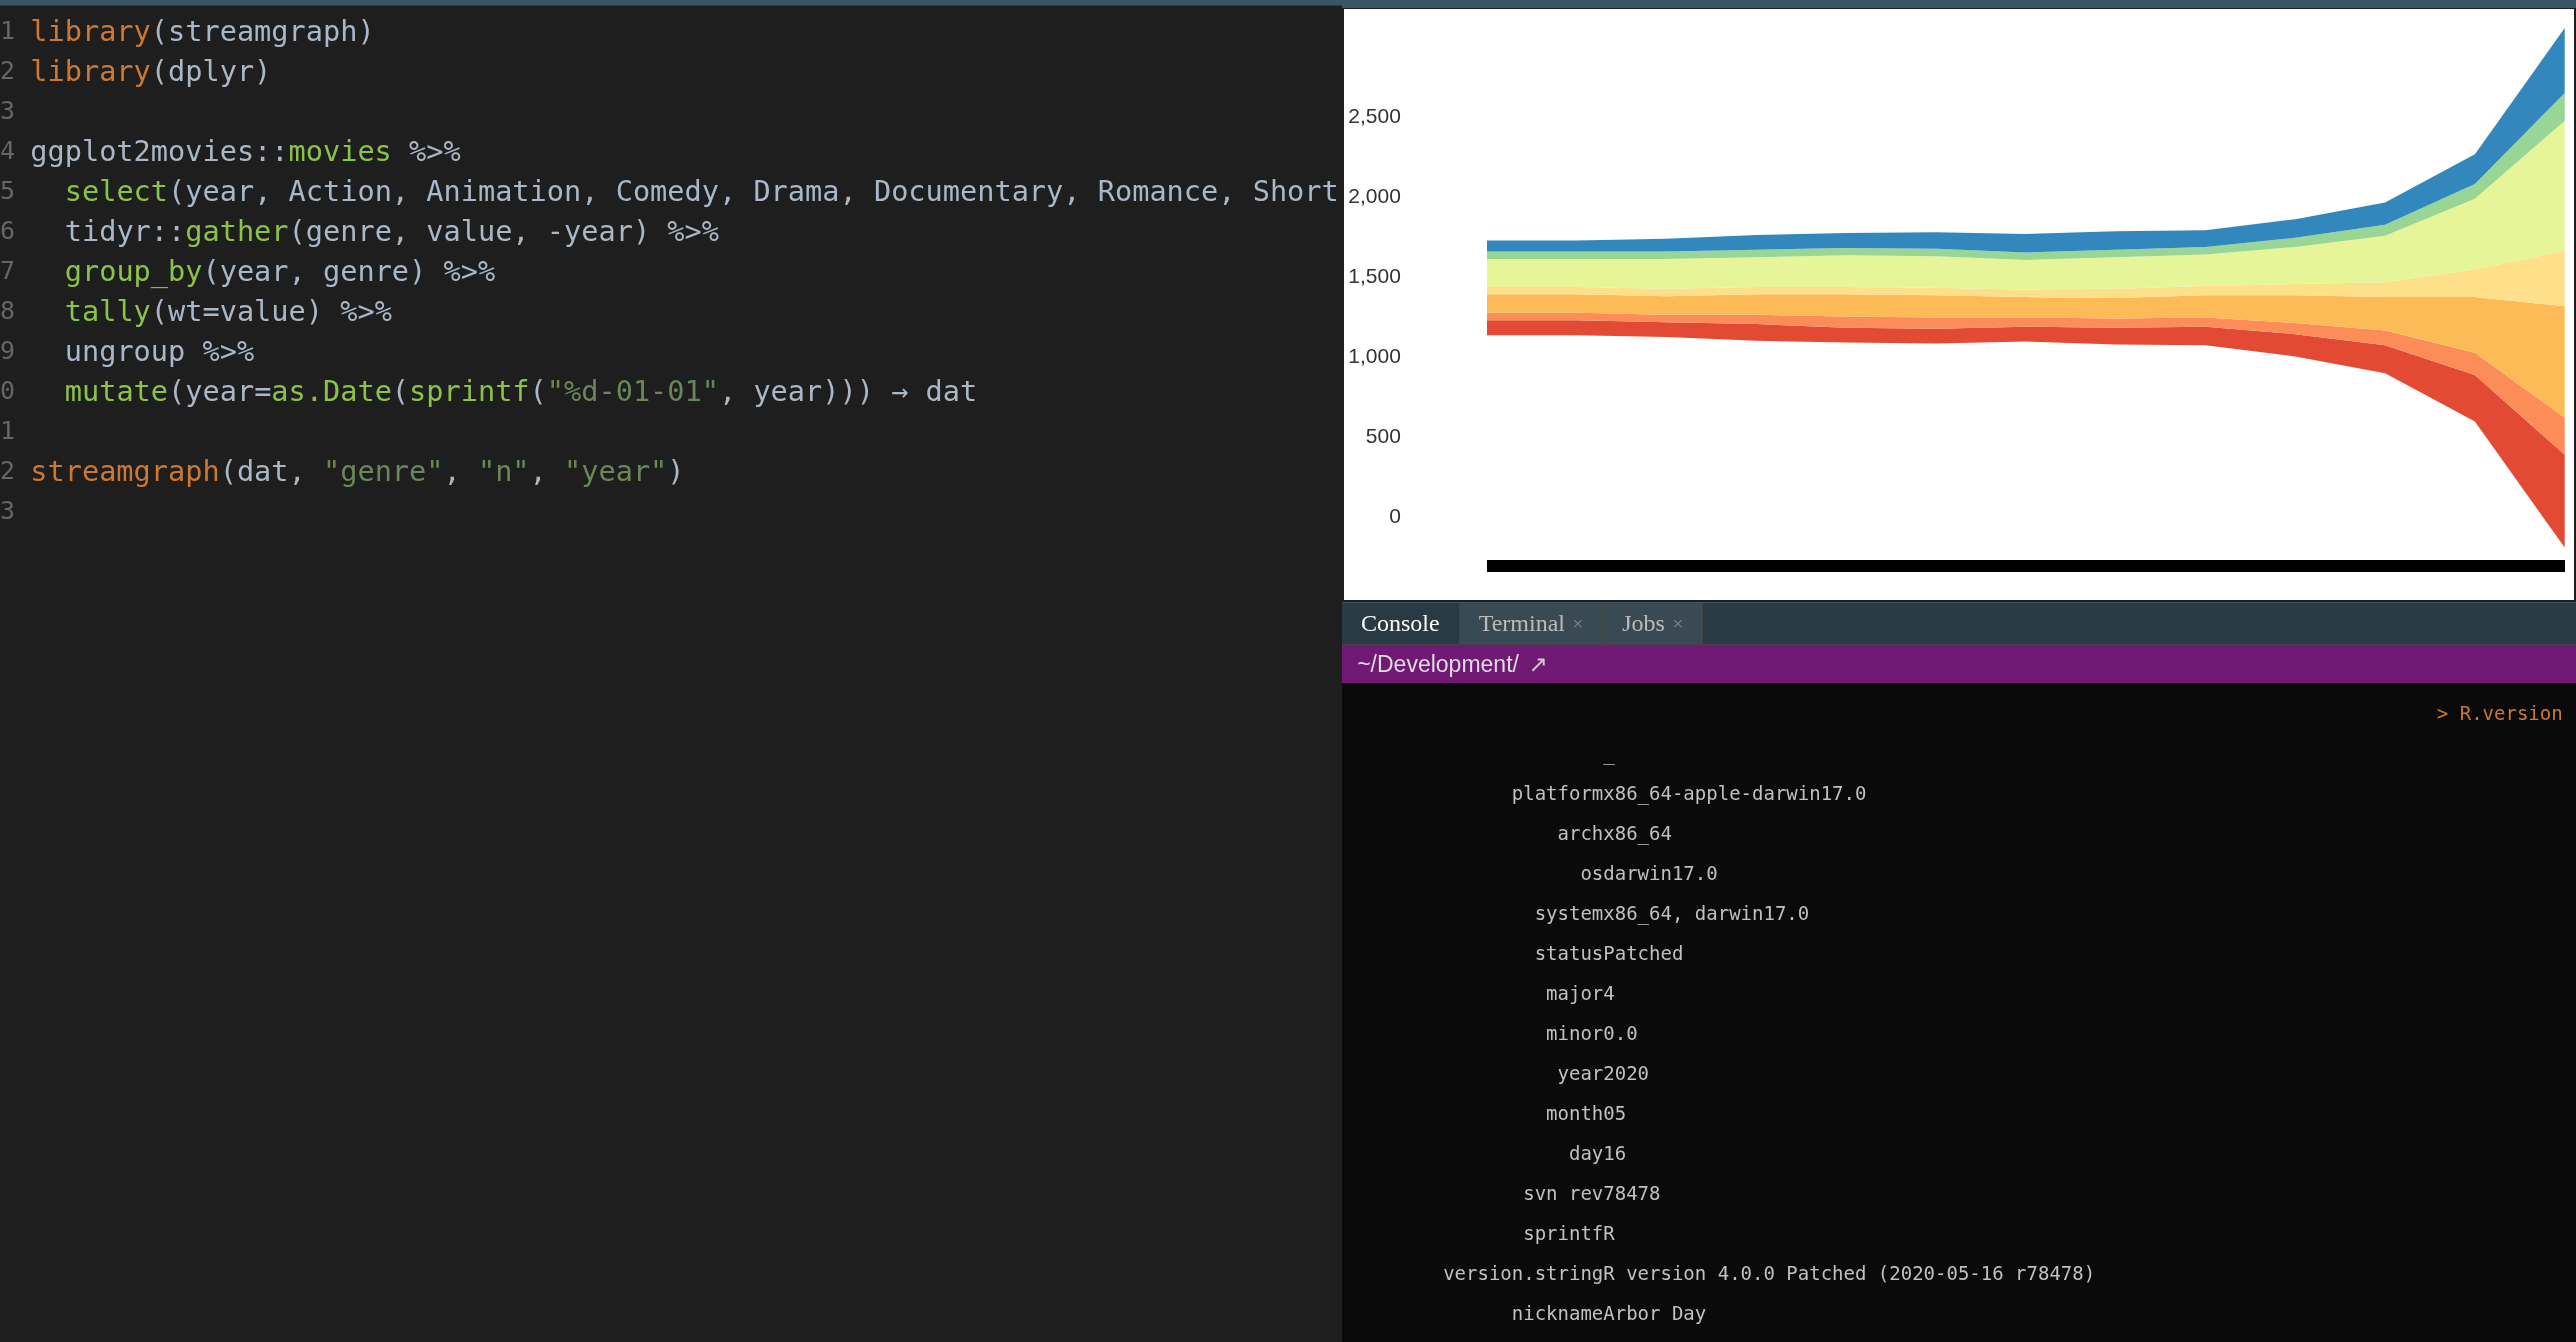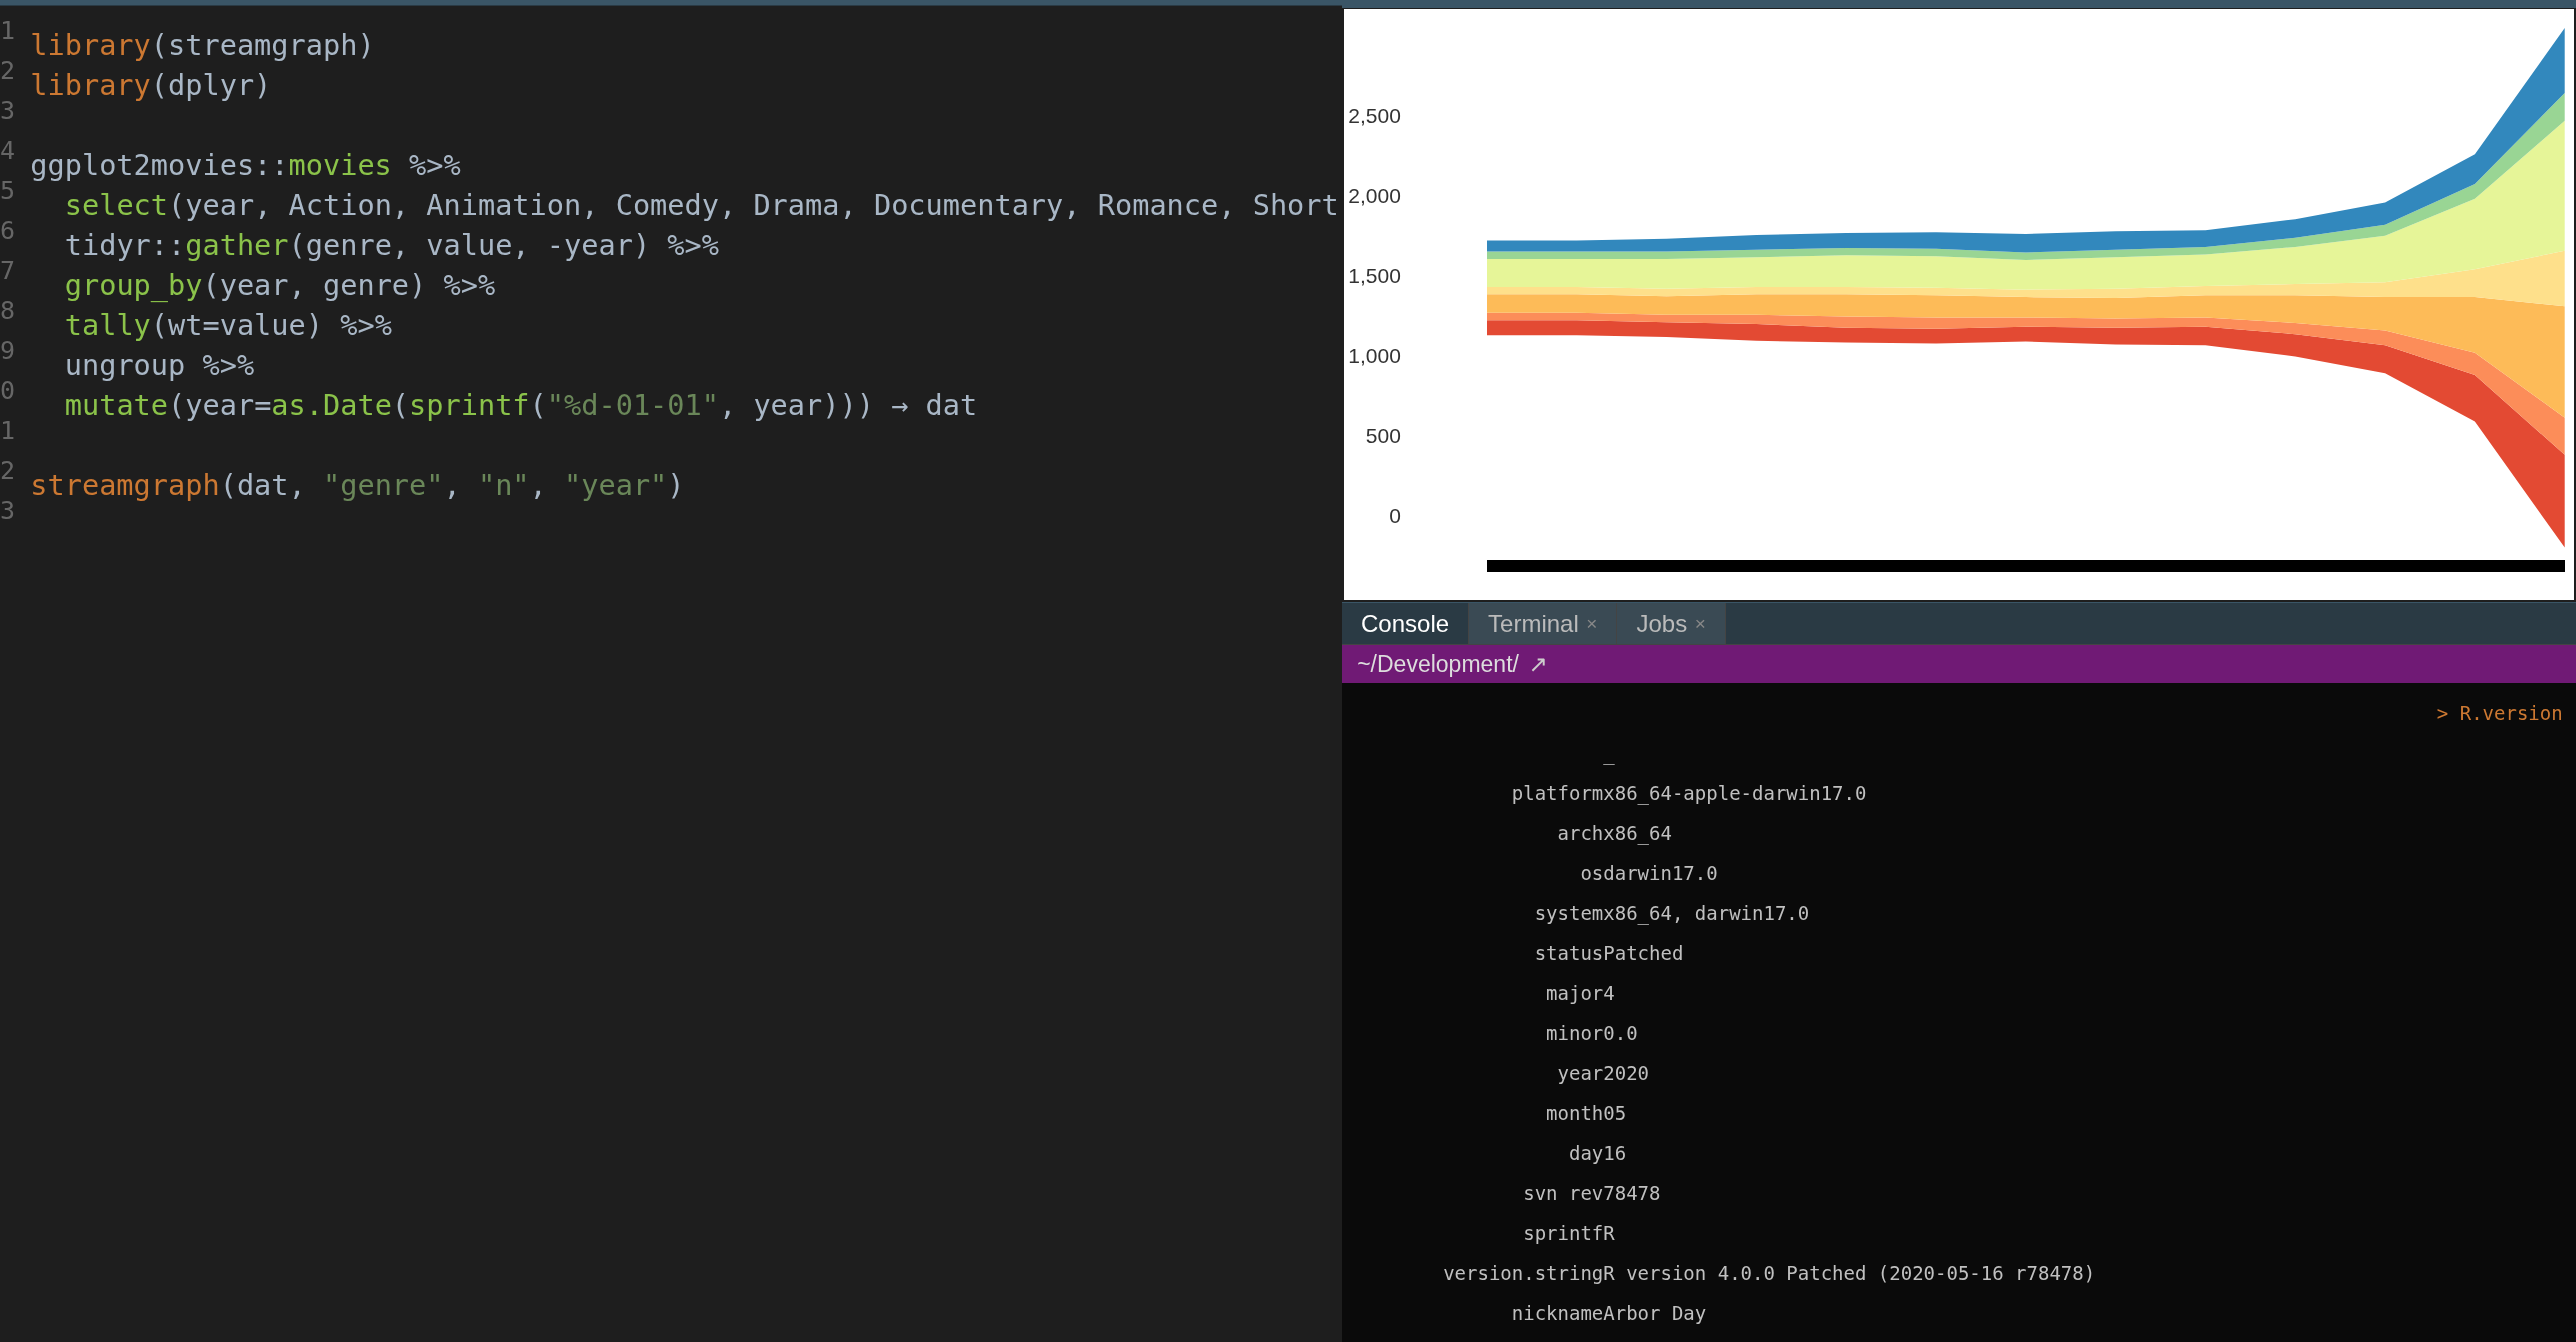--- a/index.html
+++ b/index.html
@@ -62,21 +62,21 @@
       color: #666;
       text-align: right;
       padding-right: 3.8px;
       padding-top: 5.7px;
       user-select: none;
       font-size: 25px;
       line-height: 40px;
     }
     .code-lines {
       flex: 1;
-      padding-top: 19px;
+      padding-top: 5px;
       padding-left: 17px;
       white-space: pre;
       overflow: hidden;
     }
     .code-line {
       height: 40px;
     }
     .kw-orange { color: #cc7832; }
     .kw-green { color: #8bc34a; }
     .str-green { color: #6a8759; }
@@ -139,21 +139,21 @@
       height: 42px;
       background: #2a3a44;
       display: flex;
       align-items: stretch;
       border-bottom: 1px solid #444;
     }
     .tab {
       padding: 7.6px 19px;
       color: #bbb;
       font-size: 24px;
-      font-family: Liberation Sans, sans-serif;
+      font-family: Liberation Serif, serif;
       border-right: 1px solid #444;
       display: flex;
       align-items: center;
       gap: 7.6px;
       cursor: pointer;
       background: #3a4a54;
     }
     .tab.active {
       background: #2a3a44;
       color: #fff;

